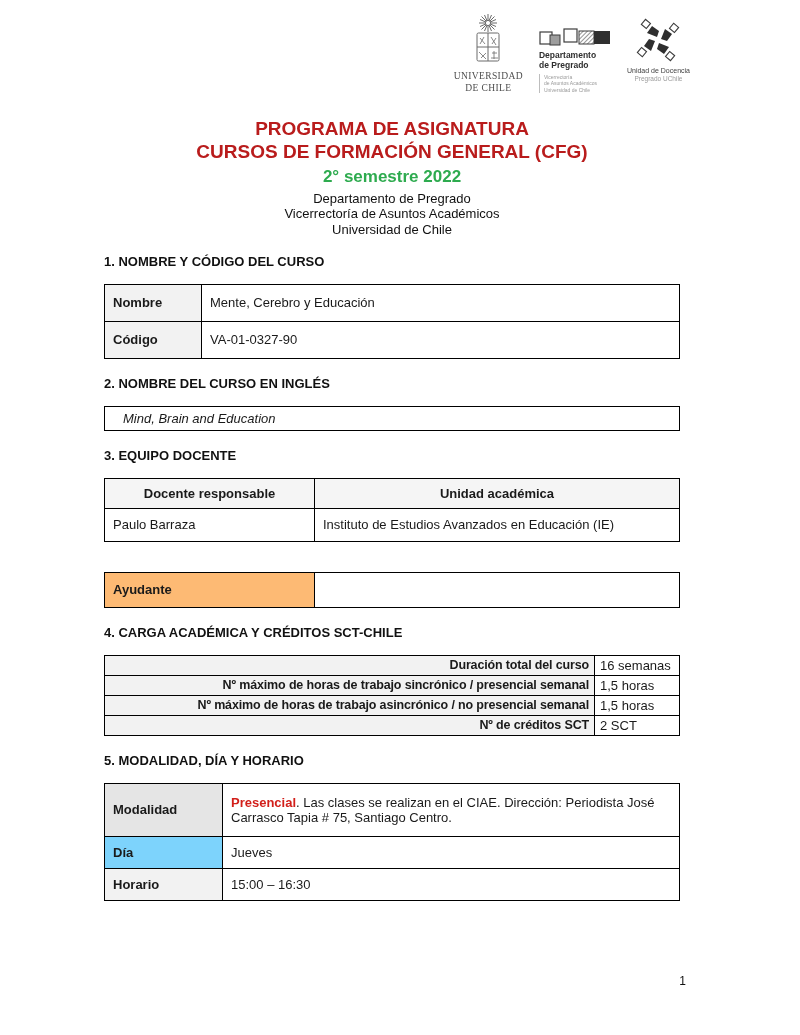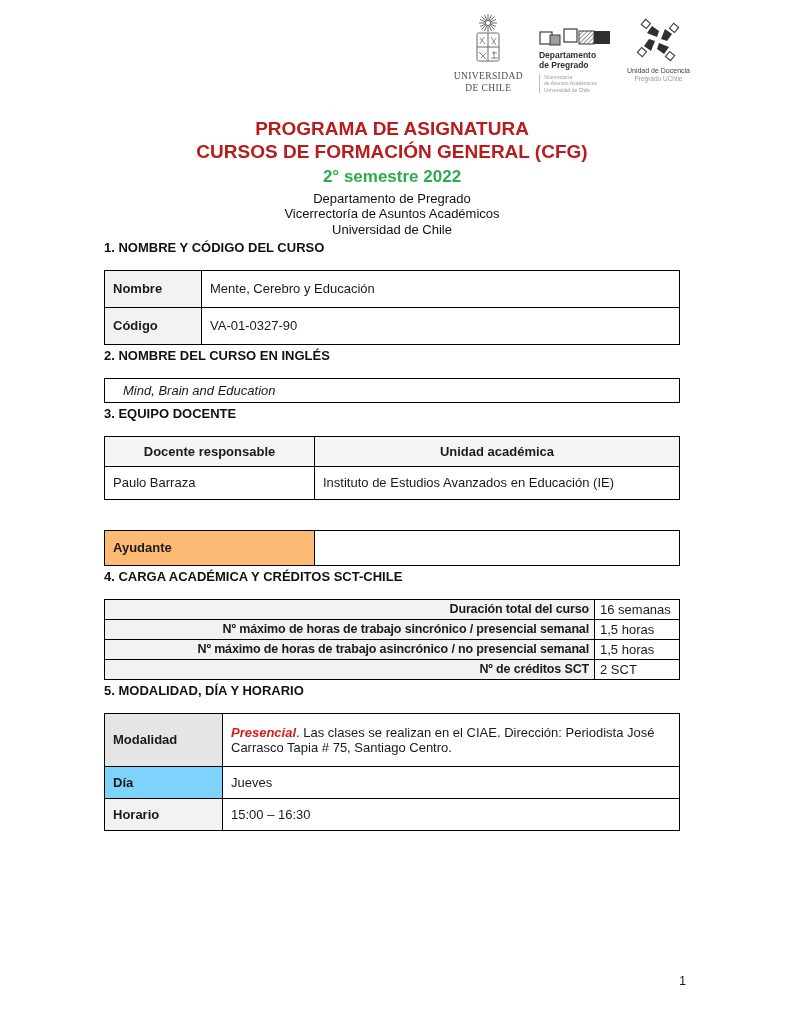--- a/index.html
+++ b/index.html
@@ -24,21 +24,21 @@
   .logo-docencia{padding-top:4px;align-items:center;}
   .docencia-l1{font-size:7px;color:#3f3f3f;margin-top:3px;}
   .docencia-l2{font-size:6.5px;color:#9a9a9a;margin-top:1px;}
   
   .titleblock{text-align:center;margin-top:22px;line-height:1.2;}
   .t-main{font-size:19px;font-weight:bold;color:#b91c1c;}
   .t-sem{font-size:17px;font-weight:bold;margin-top:3px;}
   .t-sub{font-size:13px;color:#111;line-height:1.18;}
   .t-sub.first{margin-top:4px;}
   
-  .sec-heading{font-size:13px;font-weight:bold;color:#111;margin-top:3px;}
+  .sec-heading{font-size:13px;font-weight:bold;color:#111;margin-top:17px;}
   table{border-collapse:collapse;width:576px;table-layout:fixed;margin-top:15px;}
   table, td, th{border:1px solid #000;}
   table{border-width:1.5px;}
   td,th{font-size:13px;padding:4px 8px;vertical-align:middle;background:#fff;color:#1a1a1a;}
   td.lbl{background:#f2f2f2;font-weight:bold;}
   
   .tbl-s1 td{height:28px;}
   .tbl-s1 .c1{width:80px;}
   
   .box-s2{border:1.5px solid #000;width:576px;box-sizing:border-box;margin-top:15px;height:25px;display:flex;align-items:center;padding:0 18px;font-size:13px;font-style:italic;}
@@ -51,21 +51,21 @@
   .tbl-ayu td{height:26px;}
   
   .tbl-s4 .c1{width:479px;}
   .tbl-s4 td{height:11px;padding:2px 5px;}
   .tbl-s4 td.lbl{font-size:12.5px;letter-spacing:-.15px;white-space:nowrap;overflow:hidden;text-align:right;}
   
   .tbl-s5 .c1{width:101px;}
   .tbl-s5 td{padding:6px 8px;}
   .tbl-s5 .row-modalidad td{height:40px;}
   .tbl-s5 .row-small td{height:19px;}
-  .hl-red{font-weight:bold;font-style:italic;}
+  .hl-red{font-weight:bold;}
   
   .pagenum{position:absolute;right:114px;bottom:47px;font-size:12px;color:#111;}
   svg{display:block;}
 </style>
 </head>
 <body>
 
 <div class="page">
 
   <div class="logos">

